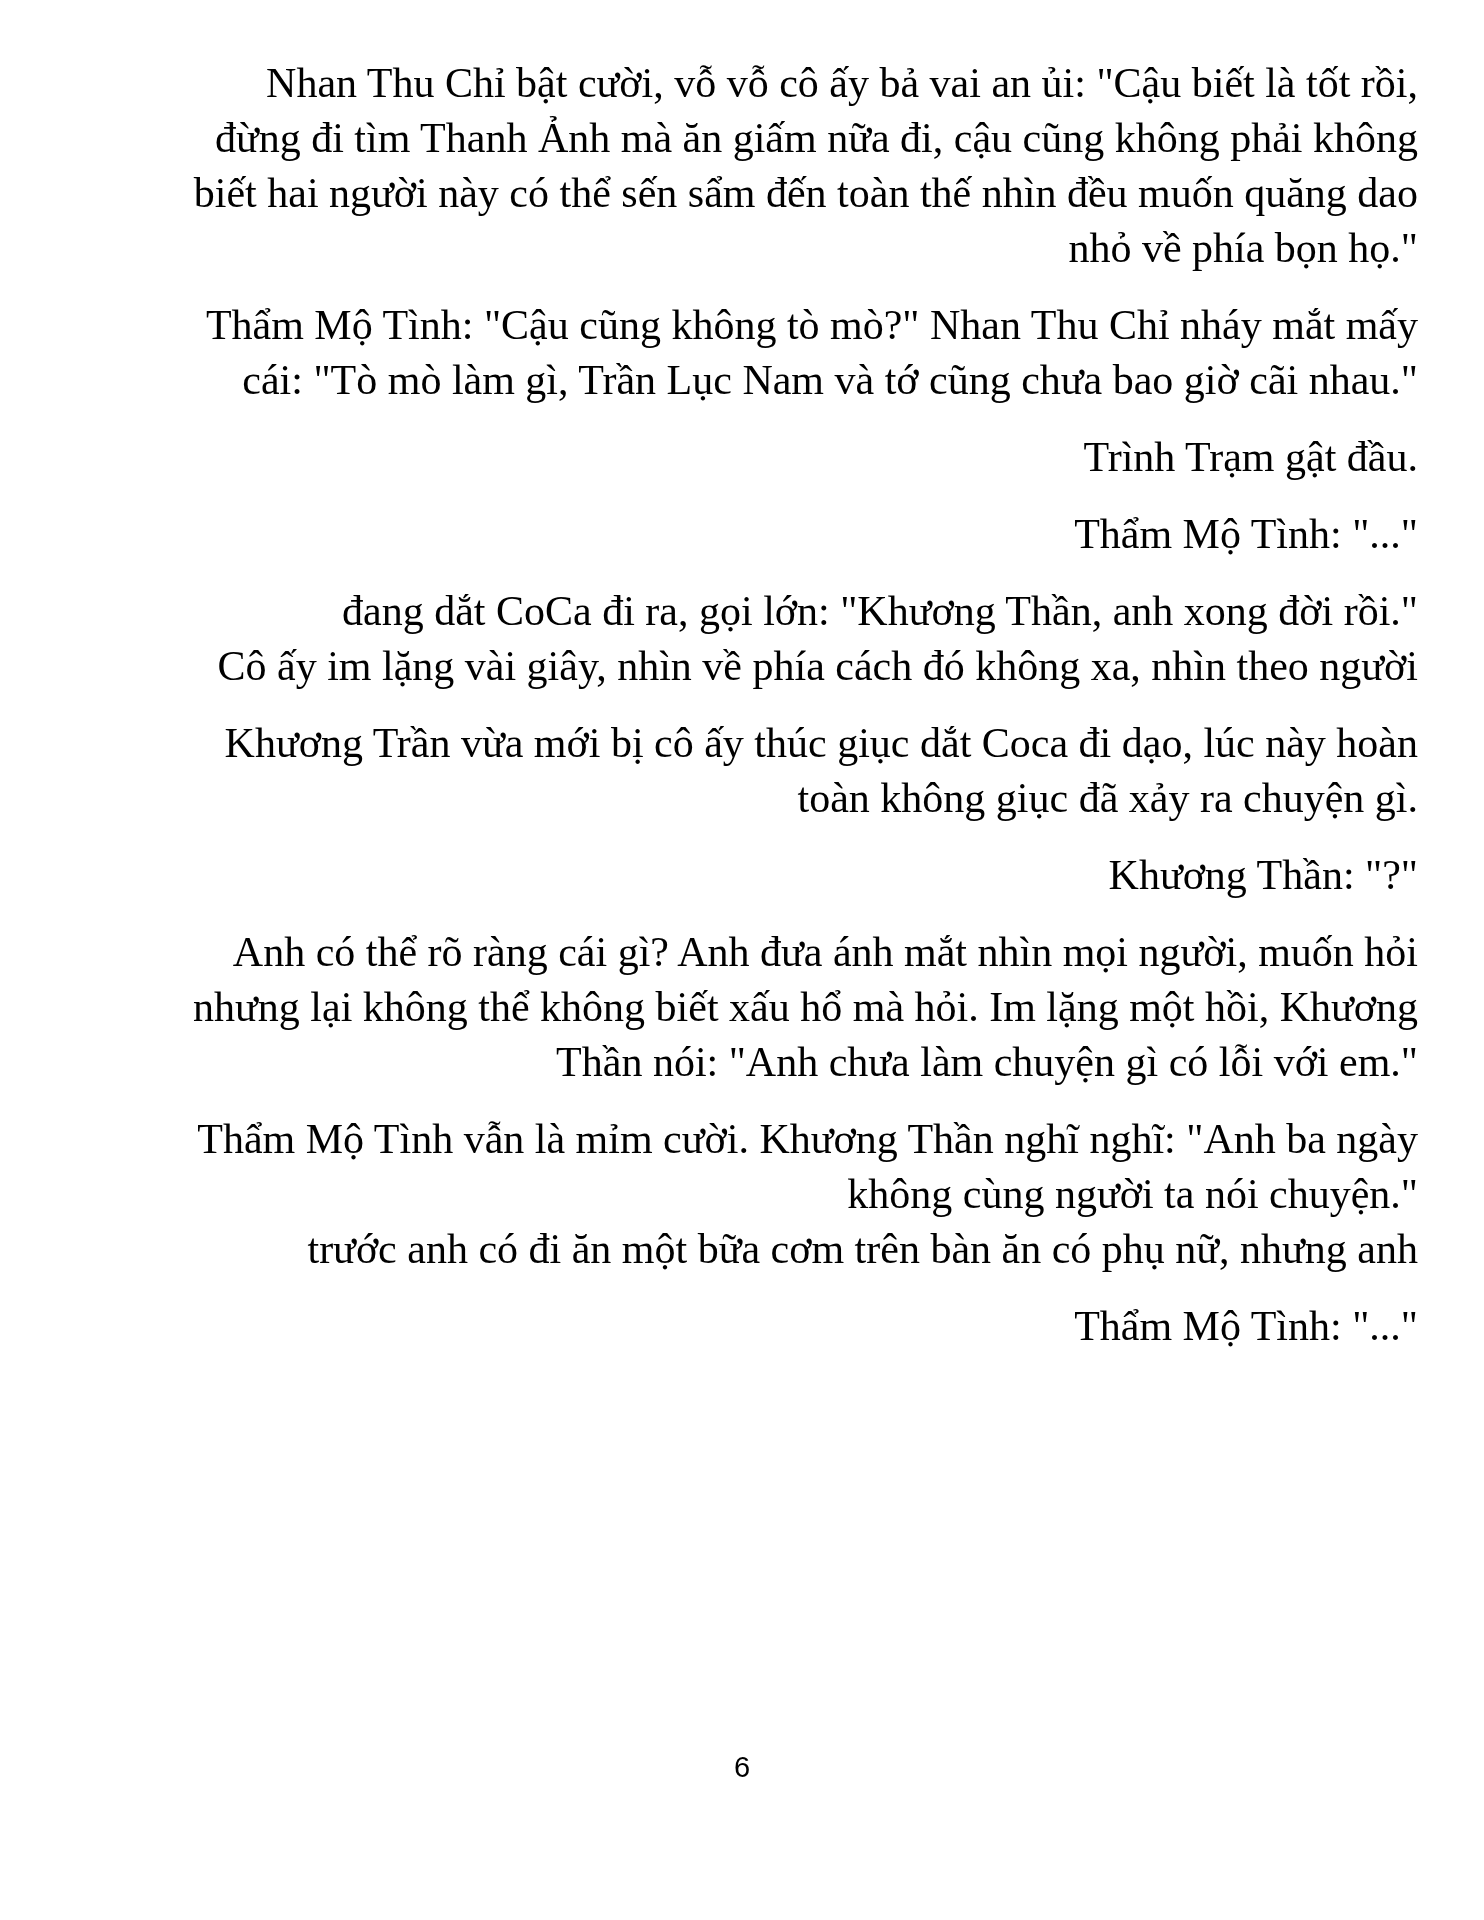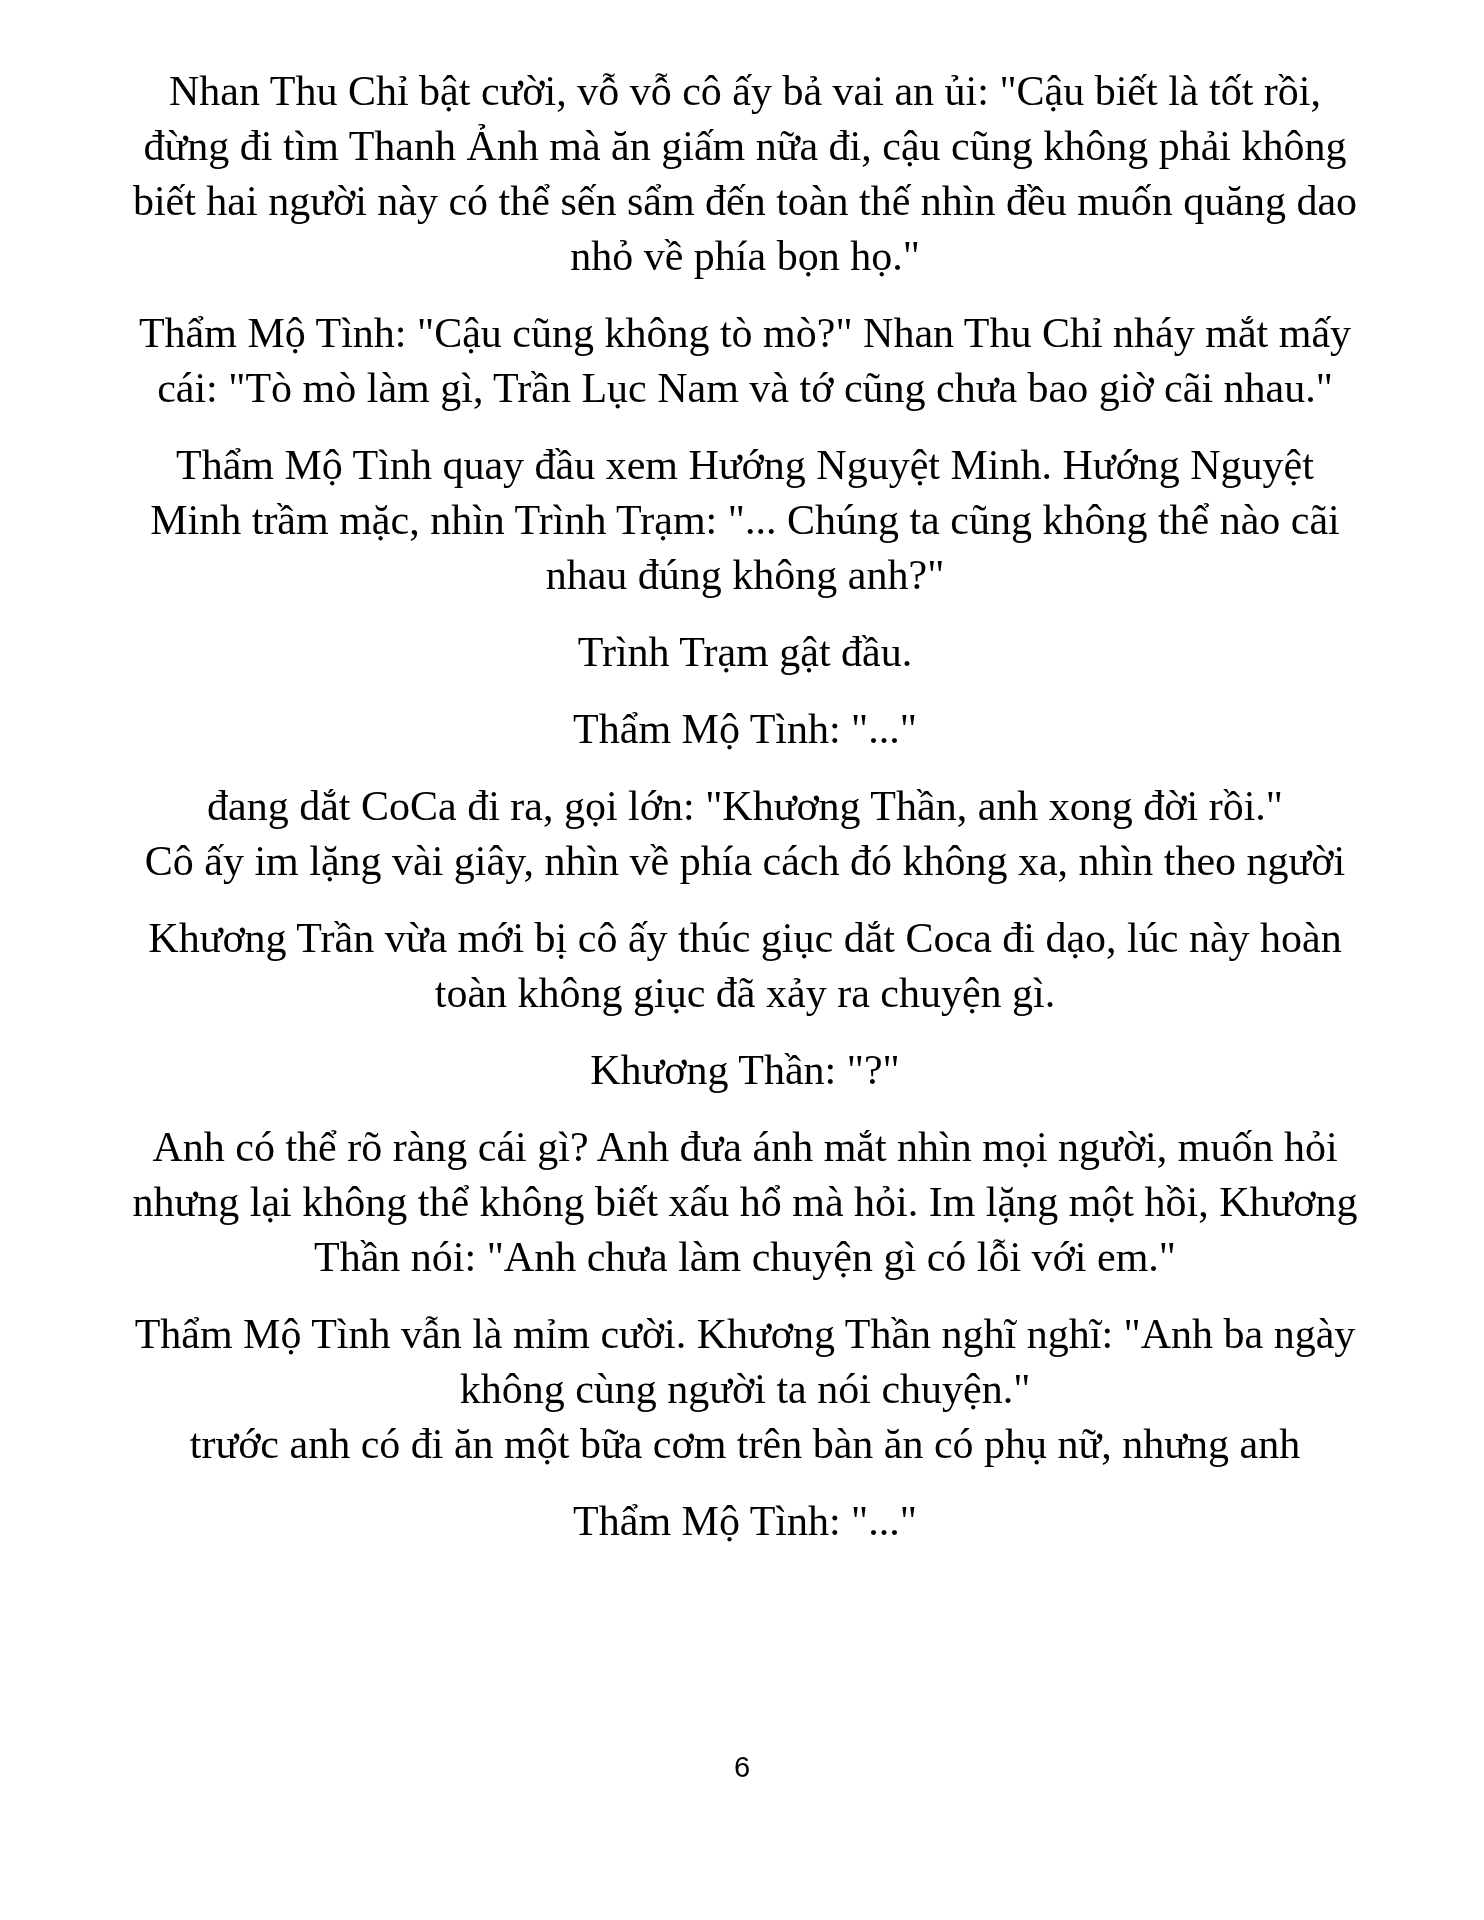--- a/index.html
+++ b/index.html
@@ -16,25 +16,25 @@
     font-family: "Liberation Serif", "DejaVu Serif", serif;
     color: var(--text-color, #000000);
   }
   .doc-body {
     position: absolute;
     top: 56px;
     left: 72px;
     width: 1346px;
   }
   p.para {
-    margin: 8px 0 22px 0;
+    margin: 0 0 22px 0;
     font-size: 42px;
     line-height: 55px;
     font-weight: 400;
-    text-align: center;
+    text-align: right;
   }
   span.line {
     display: block;
     white-space: nowrap;
   }
   .footer {
     position: absolute;
     left: 0;
     top: 1748px;
     width: 100%;
@@ -52,25 +52,20 @@
   <div class="doc-body" id="doc-body">
       <p class="para">
         <span class="line">Nhan Thu Chỉ bật cười, vỗ vỗ cô ấy bả vai an ủi: "Cậu biết là tốt rồi,</span>
         <span class="line">đừng đi tìm Thanh Ảnh mà ăn giấm nữa đi, cậu cũng không phải không</span>
         <span class="line">biết hai người này có thể sến sẩm đến toàn thế nhìn đều muốn quăng dao</span>
         <span class="line">nhỏ về phía bọn họ."</span>
       </p>
       <p class="para">
         <span class="line">Thẩm Mộ Tình: "Cậu cũng không tò mò?" Nhan Thu Chỉ nháy mắt mấy</span>
         <span class="line">cái: "Tò mò làm gì, Trần Lục Nam và tớ cũng chưa bao giờ cãi nhau."</span>
-      </p>
-      <p class="para">
-        <span class="line">Thẩm Mộ Tình quay đầu xem Hướng Nguyệt Minh. Hướng Nguyệt</span>
-        <span class="line">Minh trầm mặc, nhìn Trình Trạm: "... Chúng ta cũng không thể nào cãi</span>
-        <span class="line">nhau đúng không anh?"</span>
       </p>
       <p class="para">
         <span class="line">Trình Trạm gật đầu.</span>
       </p>
       <p class="para">
         <span class="line">Thẩm Mộ Tình: "..."</span>
       </p>
       <p class="para">
         <span class="line">đang dắt CoCa đi ra, gọi lớn: "Khương Thần, anh xong đời rồi."</span>
         <span class="line">Cô ấy im lặng vài giây, nhìn về phía cách đó không xa, nhìn theo người</span>

